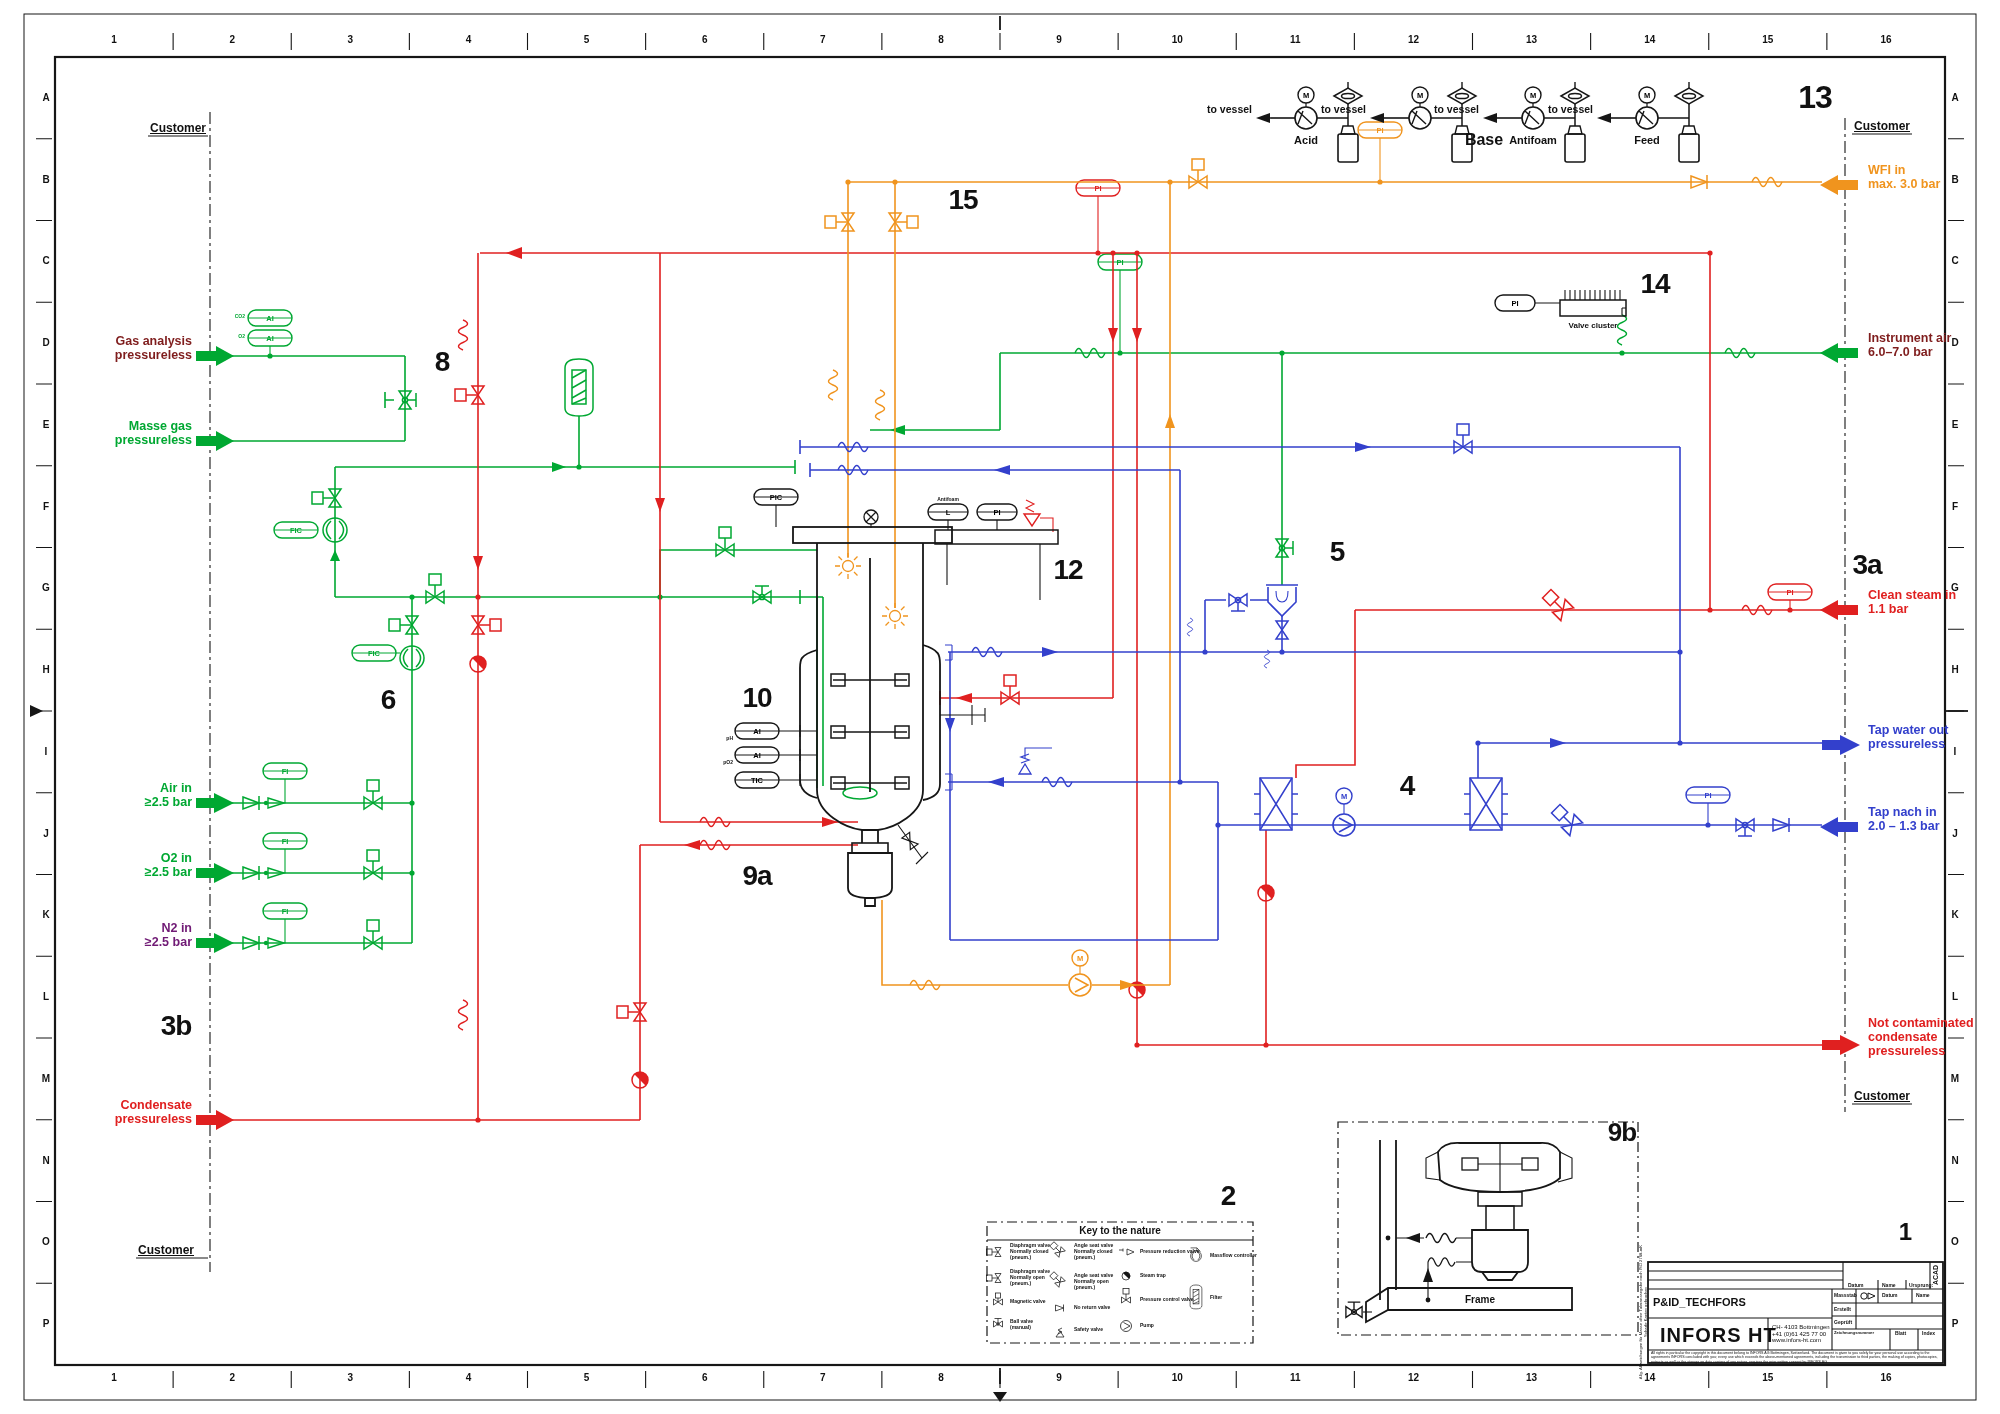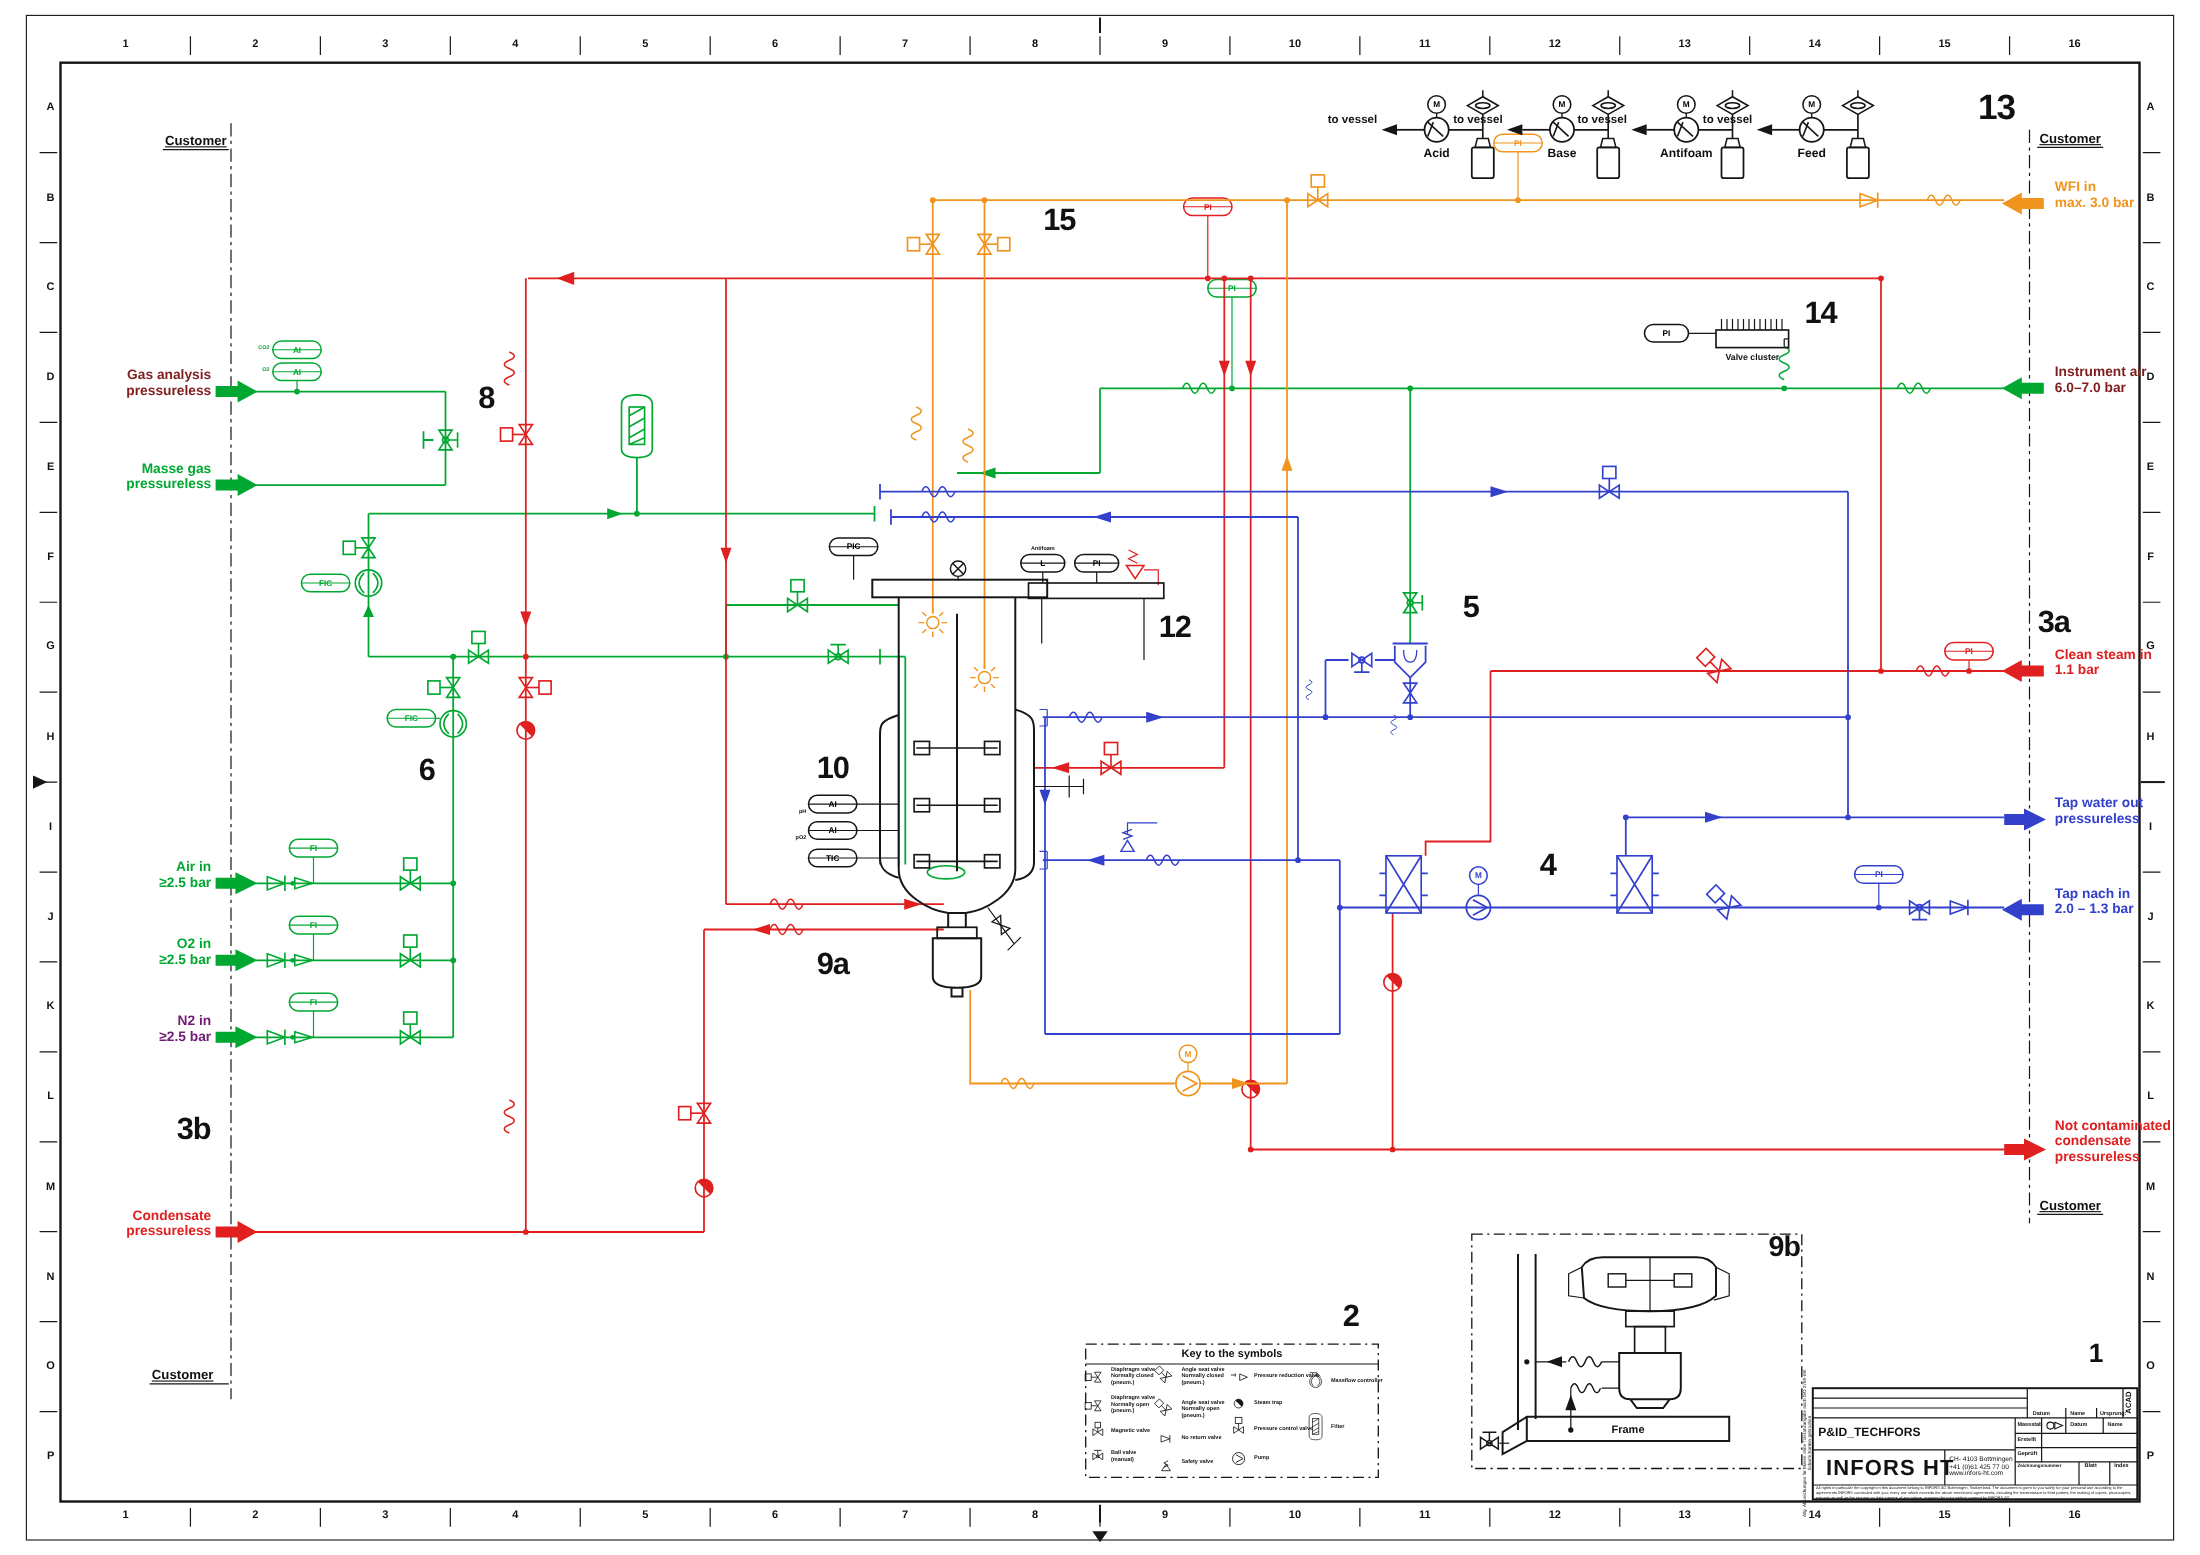--- a/index.html
+++ b/index.html
@@ -618,21 +618,21 @@
   <div class="tag" style="left:1098px;top:188px;color:#e02020">PI</div>
   <div class="tag" style="left:1790px;top:592px;color:#e02020">PI</div>
   <div class="tag" style="left:1120px;top:262px;color:#00a832">PI</div>
   <div class="tag" style="left:1708px;top:795px;color:#3340cc">PI</div>
   <div class="tag" style="left:1344px;top:796px;color:#3340cc">M</div>
   <div class="tag" style="left:1080px;top:958px;color:#f0941e">M</div>
 
   <div class="t ctr" style="left:1593px;top:326px;font-size:8px">Valve cluster</div>
   <div class="t ctr" style="left:1480px;top:1300px;font-size:10px">Frame</div>
 
-  <div class="t ctr" style="left:1120px;top:1231px;font-size:10px">Key to the symbols</div>
+  <div class="t ctr" style="left:1120px;top:1231px;font-size:10px">Key to the nature</div>
   <div class="t leg" style="left:1010px;top:1243px">Diaphragm valve
 Normally closed
 (pneum.)</div>
   <div class="t leg" style="left:1010px;top:1269px">Diaphragm valve
 Normally open
 (pneum.)</div>
   <div class="t leg" style="left:1010px;top:1299px">Magnetic valve</div>
   <div class="t leg" style="left:1010px;top:1319px">Ball valve
 (manual)</div>
   <div class="t leg" style="left:1074px;top:1243px">Angle seat valve
@@ -732,21 +732,21 @@
       <div class="t ctr border-label" style="left: 1955px; top: 1160.62px;">N</div>
       <div class="t ctr border-label" style="left: 46px; top: 1242.38px;">O</div>
       <div class="t ctr border-label" style="left: 1955px; top: 1242.38px;">O</div>
       <div class="t ctr border-label" style="left: 46px; top: 1324.12px;">P</div>
       <div class="t ctr border-label" style="left: 1955px; top: 1324.12px;">P</div>
       <div class="tag" style="left: 1306px; top: 95px;">M</div>
       <div class="t rgt" style="left: 1252px; top: 104px; font-size: 10.5px;">to vessel</div>
       <div class="t ctr" style="left: 1306px; top: 140px; font-size: 11px;">Acid</div>
       <div class="tag" style="left: 1420px; top: 95px;">M</div>
       <div class="t rgt" style="left: 1366px; top: 104px; font-size: 10.5px;">to vessel</div>
-      <div class="t ctr" style="left: 1420px; top: 140px; font-size: 11px;">Base</div>
+      <div class="t ctr" style="left: 1484px; top: 140px; font-size: 16px;">Base</div>
       <div class="tag" style="left: 1533px; top: 95px;">M</div>
       <div class="t rgt" style="left: 1479px; top: 104px; font-size: 10.5px;">to vessel</div>
       <div class="t ctr" style="left: 1533px; top: 140px; font-size: 11px;">Antifoam</div>
       <div class="tag" style="left: 1647px; top: 95px;">M</div>
       <div class="t rgt" style="left: 1593px; top: 104px; font-size: 10.5px;">to vessel</div>
       <div class="t ctr" style="left: 1647px; top: 140px; font-size: 11px;">Feed</div>
     </div>
 
 </div>
 

